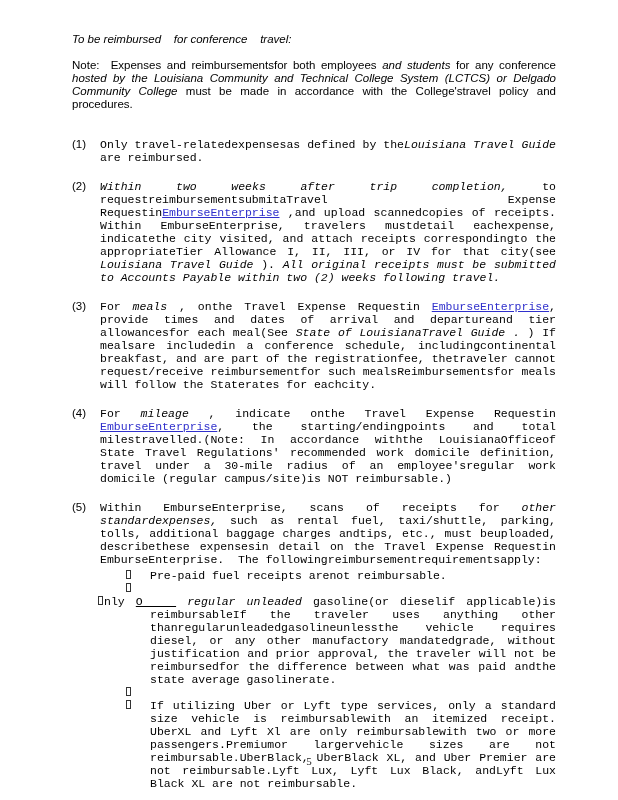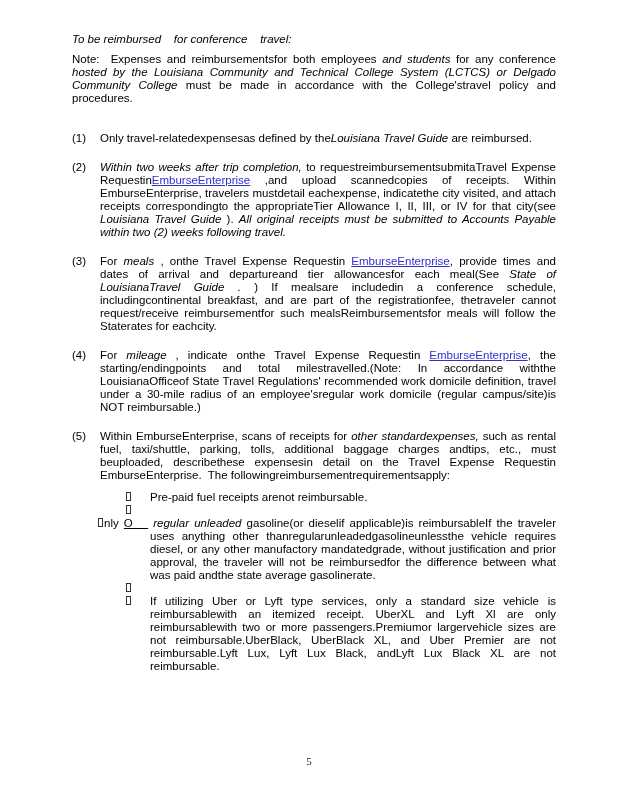--- a/index.html
+++ b/index.html
@@ -1,25 +1,25 @@
 <!DOCTYPE html>
 <html><head>
 <meta charset="utf-8">
 <style>
   html,body{margin:0;padding:0;background:#ffffff;}
   .page{position:relative;width:618px;height:800px;background:#ffffff;overflow:hidden;
         font-family:"Liberation Sans",sans-serif;font-size:11.5px;line-height:13px;color:#000;}
   .content{position:absolute;left:72px;top:33px;width:484px;}
-  .heading{font-style:italic;margin:0 0 7px 0;}
+  .heading{font-style:italic;margin:0 0 13px 0;}
   .note{margin:3px 0 27px 0;text-align:justify;}
   .item{display:flex;margin:0 0 16px 0;}
   .item:last-child{margin-bottom:0;}
   .num{width:28px;flex:none;}
-  .ibody{flex:1;text-align:justify;}
-  .bullets{margin-top:9px;}
+  .ibody{flex:1;text-align:justify;font-family:Liberation Mono, monospace;}
+  .bullets{margin-top:3px;}
   .bullet{padding-left:50px;text-indent:-24px;text-align:justify;}
   .bullet.hang{text-indent:-52px;}
   .bmark{display:inline-block;width:3px;height:7px;border:1px solid #333;margin-right:19px;}
   .bullet.hang .bmark{margin-right:1px;}
   .it{font-style:italic;}
   .un{text-decoration:underline;}
   .lnk{color:#3030cc;text-decoration:underline;cursor:pointer;}
   .pageno{position:absolute;top:755px;left:0;width:618px;text-align:center;
           font-family:"Liberation Serif",serif;font-size:11px;color:#222;}
 </style>

